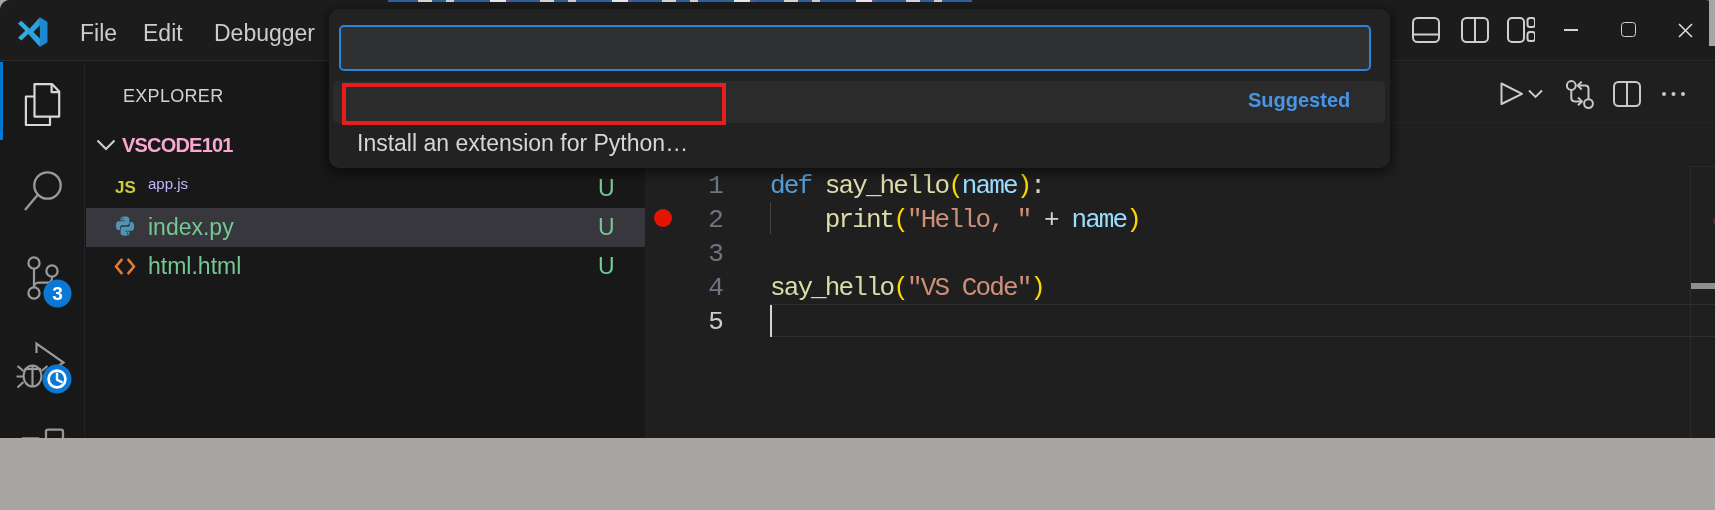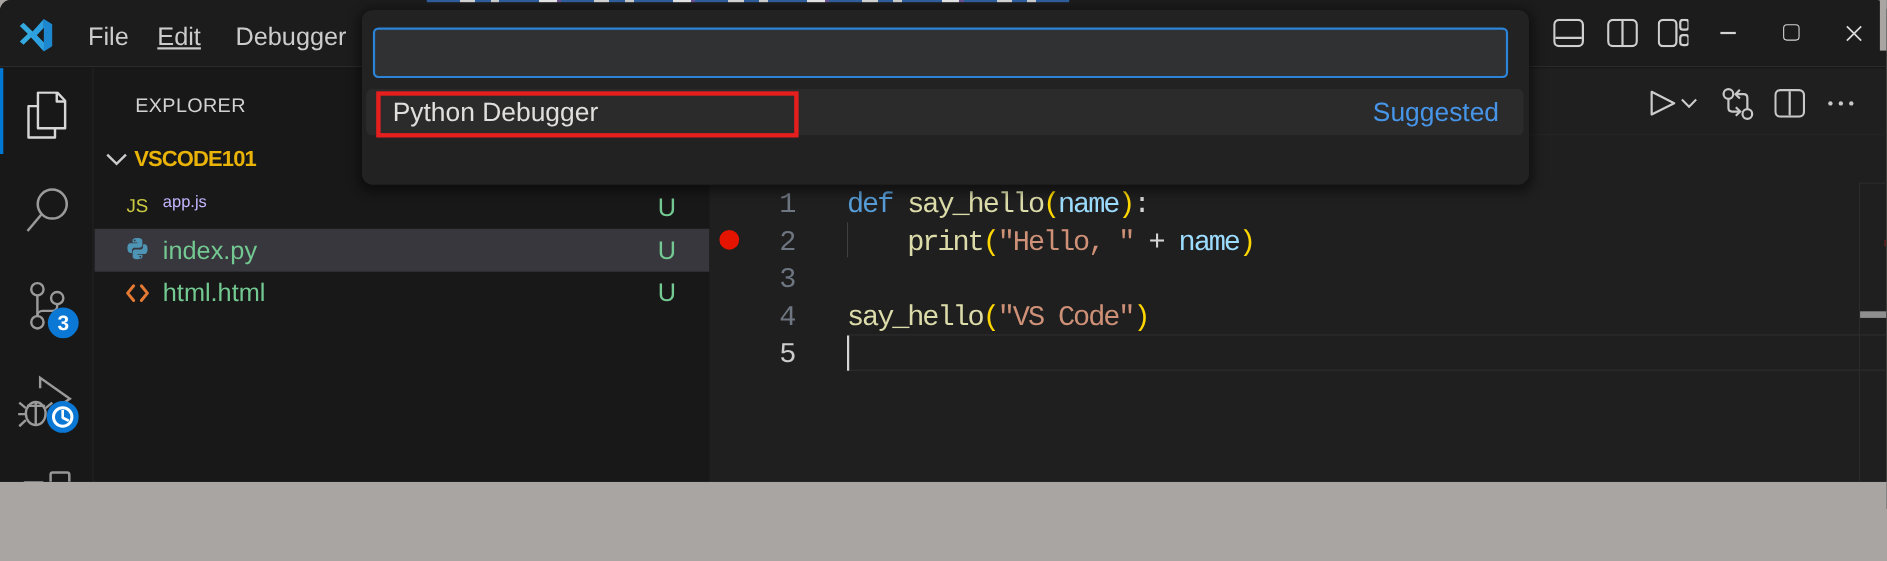--- a/index.html
+++ b/index.html
@@ -19,21 +19,21 @@
   <div class="abs" style="left:388px;top:0;width:584px;height:2px;background:repeating-linear-gradient(90deg,#30609f 0 30px,#d6d6d6 30px 44px,#30609f 44px 58px,#cfcfcf 58px 66px,#30609f 66px 102px,#e8e8e8 102px 118px,#6b5293 118px 122px);"></div>
 
   <svg class="abs" style="left:15px;top:14px;" width="33" height="33" viewBox="0 0 32 32">
     <polygon points="2.9,9.3 6.2,6.5 27.6,27.3 24.2,30.2" fill="#35aae0"></polygon>
     <polygon points="2.9,23.0 6.2,25.8 14.5,17.8 11.2,15.0" fill="#35aae0"></polygon>
     <path d="M24.1 3.2 L24.1 31.9 L11.2 17.5 Z M24.1 10.8 L24.1 24.3 L17.9 17.5 Z" fill="#2da0e0" fill-rule="evenodd"></path>
     <polygon points="24.1,3.2 31.5,7.7 31.5,27.3 24.1,31.9" fill="#1d87cf"></polygon>
   </svg>
 
   <div class="abs" style="left:80px;top:20px;font-size:23px;color:#cccccc;">File</div>
-  <div class="abs" style="left:143px;top:20px;font-size:23px;color:#cccccc;text-decoration:underline;">Edit</div>
+  <div class="abs" style="left:143px;top:20px;font-size:23px;color:#cccccc;">Edit</div>
   <div class="abs" style="left:214px;top:20px;font-size:23px;color:#cccccc;">Debugger</div>
 
   <svg class="abs" style="left:1412px;top:17px;" width="28" height="26" viewBox="0 0 28 26">
     <rect x="1" y="1" width="26" height="24" rx="4.5" fill="none" stroke="#cfcfcf" stroke-width="2"></rect>
     <line x1="2" y1="17.5" x2="26" y2="17.5" stroke="#cfcfcf" stroke-width="2"></line>
   </svg>
   <svg class="abs" style="left:1461px;top:17px;" width="28" height="26" viewBox="0 0 28 26">
     <rect x="1" y="1" width="26" height="24" rx="4.5" fill="none" stroke="#cfcfcf" stroke-width="2"></rect>
     <line x1="14" y1="2" x2="14" y2="24" stroke="#cfcfcf" stroke-width="2"></line>
   </svg>
@@ -97,25 +97,25 @@
       <rect x="26" y="2.6" width="17" height="17" rx="2"></rect>
     </g>
   </svg>
 
   <div class="abs" id="sidebar" style="left:86px;top:62px;width:559px;height:448px;background:#181818;"></div>
   <div class="abs" style="left:123px;top:86px;font-size:18px;letter-spacing:0.3px;color:#d2d2d2;">EXPLORER</div>
 
   <svg class="abs" style="left:96px;top:139px;" width="20" height="12" viewBox="0 0 20 12">
     <path d="M1.5 1.5 L10 10 L18.5 1.5" fill="none" stroke="#cccccc" stroke-width="2.2"></path>
   </svg>
-  <div class="abs" style="left:122px;top:134px;font-size:20px;letter-spacing:-0.8px;font-weight:bold;color:#eab308;">VSCODE101</div>
+  <div class="abs" style="left:122px;top:134px;font-size:20px;letter-spacing:-0.8px;font-weight:bold;color:#f9a8d4;">VSCODE101</div>
 
   <div class="abs" style="left:86px;top:208px;width:559px;height:39px;background:#37373d;"></div>
 
-  <div class="abs" style="left:115px;top:178px;width:22px;height:20px;font-size:17px;font-weight:normal;color:#cbcb41;">JS</div>
+  <div class="abs" style="left:115px;top:178px;width:22px;height:20px;font-size:17px;font-weight:bold;color:#cbcb41;">JS</div>
   <div class="abs" style="left:148px;top:175px;font-size:15px;color:#c4b5fd;">app.js</div>
   <div class="abs" style="left:598px;top:175px;font-size:23px;color:#73C991;">U</div>
 
   <svg class="abs" style="left:114px;top:215px;" width="22" height="22" viewBox="0 0 24 24">
     <path fill="#4e94b5" d="M11.8 1.5c-5 0-4.7 2.2-4.7 2.2v2.3h4.8v.7H5.2S2 6.3 2 11.4c0 5 2.8 4.9 2.8 4.9h1.7v-2.4s-.1-2.8 2.8-2.8h4.8s2.7 0 2.7-2.6V4.1s.4-2.6-5-2.6zM9.2 3a.9.9 0 1 1 0 1.8.9.9 0 0 1 0-1.8z"></path>
     <path fill="#4e94b5" d="M12.2 22.5c5 0 4.7-2.2 4.7-2.2V18h-4.8v-.7h6.7s3.2.4 3.2-4.7c0-5-2.8-4.9-2.8-4.9h-1.7v2.4s.1 2.8-2.8 2.8H9.9s-2.7 0-2.7 2.6v4.4s-.4 2.6 5 2.6zm2.6-1.5a.9.9 0 1 1 0-1.8.9.9 0 0 1 0 1.8z"></path>
   </svg>
   <div class="abs" style="left:148px;top:214px;font-size:23px;color:#73C991;">index.py</div>
   <div class="abs" style="left:598px;top:214px;font-size:23px;color:#73C991;">U</div>
 
@@ -172,19 +172,19 @@
 
   <div class="abs" style="left:1690px;top:166px;width:1.3px;height:344px;background:#2b2b2b;"></div>
   <div class="abs" style="left:1690px;top:166px;width:25px;height:1.3px;background:#2b2b2b;"></div>
   <div class="abs" style="left:1691px;top:283px;width:24px;height:5.5px;background:#8f8f8f;"></div>
   <div class="abs" style="left:1712.5px;top:218px;width:2.5px;height:6px;background:#5a1f1f;"></div>
 
   <div class="abs" id="qpanel" style="left:329px;top:9px;width:1061px;height:159px;background:#222222;border-radius:10px;box-shadow:0 3px 10px 3px rgba(0,0,0,0.45);"></div>
   <div class="abs" id="qinput" style="left:339px;top:25px;width:1032px;height:46px;background:#2f3133;border:2px solid #2b84d8;border-radius:5px;"></div>
 
   <div class="abs" id="qrow1" style="left:333px;top:81px;width:1052px;height:42px;background:#2b2b2b;border-radius:5px;"></div>
-  <div class="abs" style="left:357px;top:89px;font-size:24px;color:#e0dfdd;">Python Debugger</div>
-  <div class="abs" style="left:1248px;top:89px;width:106px;font-size:24px;color:#4795e8;">Suggested</div>
+  <div class="abs" style="left:1248px;top:89px;width:106px;font-size:20px;color:#4795e8;font-weight:bold;">Suggested</div>
   <div class="abs" id="redrect" style="left:342px;top:83px;width:384px;height:42px;border:4px solid #e51e1e;"></div>
 
+  <div class="abs" style="left:357px;top:130px;font-size:23px;color:#d6d6d6;">Install an extension for Python…</div>
 
 </div>
 <div class="abs" style="position:absolute;left:1709px;top:0;width:6px;height:46px;background:#a8a5a3;"></div>
 
 </body></html>

